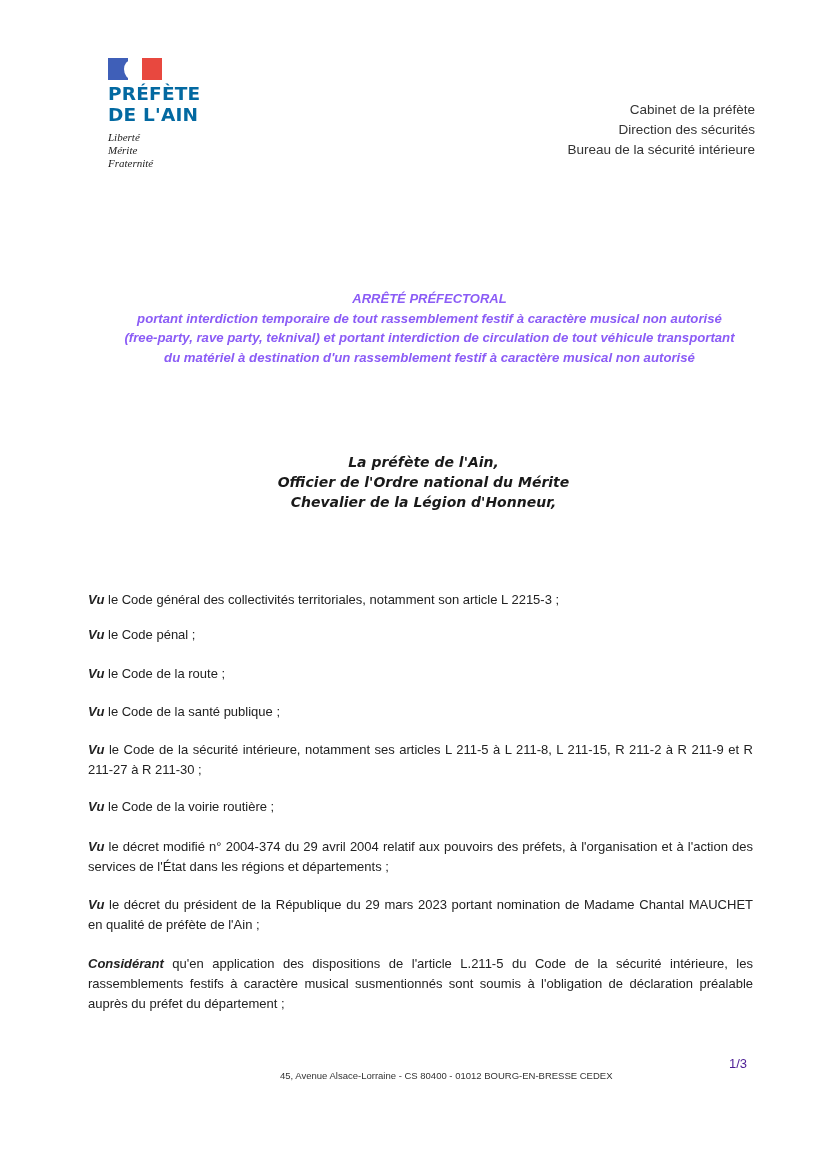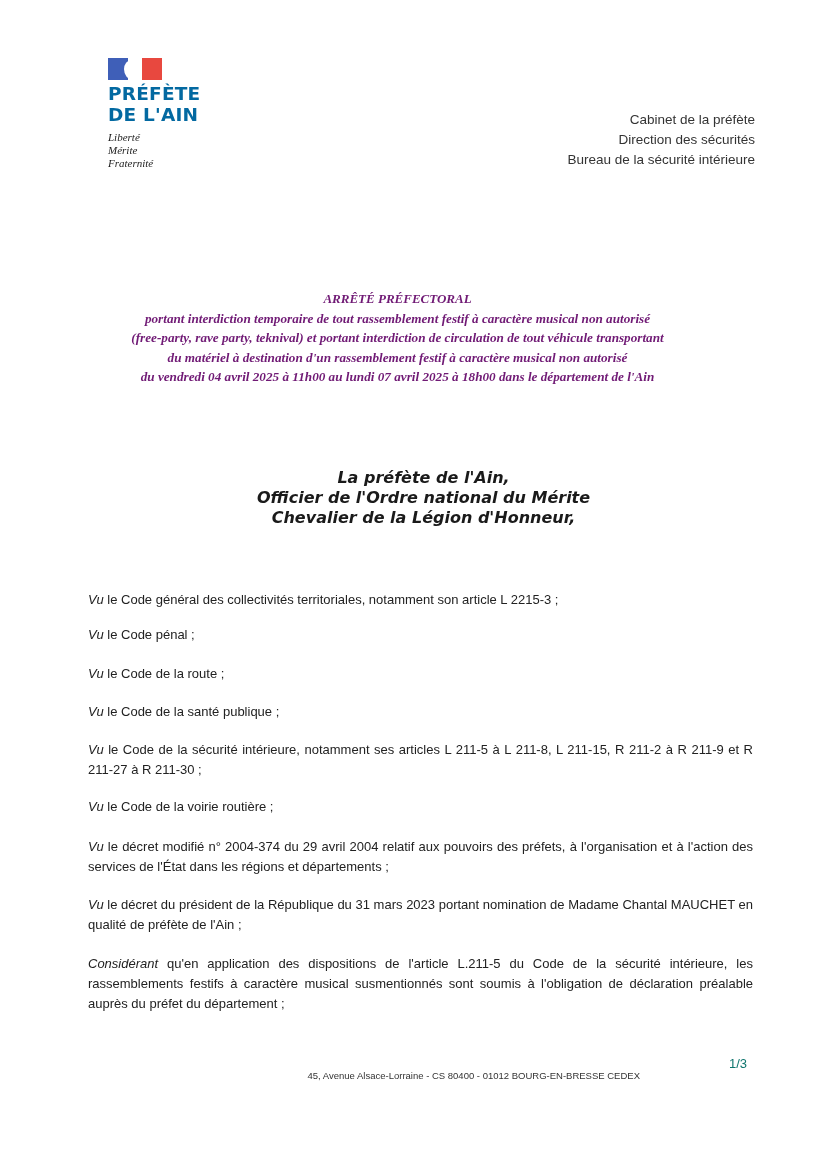--- a/index.html
+++ b/index.html
@@ -8,28 +8,28 @@
       font-family: "Liberation Sans", sans-serif; color: #1a1a1a;
     }
     .logo { position: absolute; left: 108px; top: 58px; width: 100px; }
     .flag { position: relative; width: 54px; height: 22px; display: flex; }
     .flag .blue { width: 20px; height: 22px; background: #3f5fb8; }
     .flag .white { width: 14px; height: 22px; background: #ffffff; }
     .flag .red { width: 20px; height: 22px; background: #e8483f; }
     .flag .profile { position: absolute; left: 16px; top: 2px; width: 16px; height: 20px; background: #fff; border-radius: 50% 40% 30% 60%; }
     .logo-title { font-family: "DejaVu Sans", sans-serif; font-weight: bold; font-size: 18.5px; line-height: 21px; color: #0369a1; margin-top: 3px; letter-spacing: 0.2px; }
     .motto { font-family: "Liberation Serif", serif; font-style: italic; font-size: 11px; line-height: 13px; color: #222; margin-top: 6px; }
-    .service { position: absolute; right: 72px; top: 110px; text-align: right; font-size: 13.5px; line-height: 20px; color: #333; }
-    .title-block { position: absolute; left: 44px; width: 707px; top: 289px; text-align: center; font-style: italic; font-weight: bold; font-size: 13.2px; line-height: 19.5px; color: #701a75; font-family: Liberation Serif, serif; }
+    .service { position: absolute; right: 72px; top: 100px; text-align: right; font-size: 13.5px; line-height: 20px; color: #333; }
+    .title-block { position: absolute; left: 76px; width: 707px; top: 289px; text-align: center; font-style: italic; font-weight: bold; font-size: 13.2px; line-height: 19.5px; color: #8b5cf6; font-family: Liberation Sans, sans-serif; }
     .title-block .t1 { font-size: 13px; }
-    .authority { position: absolute; left: 200px; width: 447px; top: 468px; text-align: center; font-style: italic; font-weight: bold; font-size: 16px; line-height: 20px; font-family: "DejaVu Sans", sans-serif; }
+    .authority { position: absolute; left: 200px; width: 447px; top: 452px; text-align: center; font-style: italic; font-weight: bold; font-size: 14px; line-height: 20px; font-family: "DejaVu Sans", sans-serif; }
     .para { position: absolute; left: 88px; width: 665px; font-size: 13px; line-height: 20px; color: #222; text-align: justify; }
-    .para .lead { font-style: italic; font-weight: normal; }
-    .pagenum { position: absolute; left: 729px; top: 1056px; font-size: 13px; color: #0f766e; }
-    .footer { position: absolute; left: 280px; width: 360px; top: 1069px; text-align: right; font-size: 9.5px; line-height: 14px; color: #333; }
+    .para .lead { font-style: italic; font-weight: bold; }
+    .pagenum { position: absolute; left: 729px; top: 1056px; font-size: 13px; color: #4c1d95; }
+    .footer { position: absolute; left: 280px; width: 360px; top: 1069px; text-align: left; font-size: 9.5px; line-height: 14px; color: #333; }
     .footer .link { color: #2a4fbf; text-decoration: underline; }
   </style>
 </head>
 <body>
 
 <div class="logo">
   <div class="flag">
     <div class="blue"></div>
       <div class="white"></div>
       <div class="red"></div>
@@ -50,36 +50,35 @@
   <div>Cabinet de la préfète</div>
   <div>Direction des sécurités</div>
   <div>Bureau de la sécurité intérieure</div>
 </div>
 
 <div class="title-block">
   <div class="t1">ARRÊTÉ PRÉFECTORAL</div>
   <div>portant interdiction temporaire de tout rassemblement festif à caractère musical non autorisé</div>
   <div>(free-party, rave party, teknival) et portant interdiction de circulation de tout véhicule transportant</div>
   <div>du matériel à destination d'un rassemblement festif à caractère musical non autorisé</div>
-  <div>du vendredi 04 avril 2025 à 11h00 au lundi 07 avril 2025 à 18h00 dans le département de l'Ain</div>
 </div>
 
 <div class="authority">
   <div>La préfète de l'Ain,</div>
   <div>Officier de l'Ordre national du Mérite</div>
   <div>Chevalier de la Légion d'Honneur,</div>
 </div>
 
 <div class="para" style="top:590px"><span class="lead">Vu</span><span> le Code général des collectivités territoriales, notamment son article L 2215-3 ;</span></div>
 <div class="para" style="top:625px"><span class="lead">Vu</span><span> le Code pénal ;</span></div>
 <div class="para" style="top:664px"><span class="lead">Vu</span><span> le Code de la route ;</span></div>
 <div class="para" style="top:702px"><span class="lead">Vu</span><span> le Code de la santé publique ;</span></div>
 <div class="para" style="top:740px"><span class="lead">Vu</span><span> le Code de la sécurité intérieure, notamment ses articles L 211-5 à L 211-8, L 211-15, R 211-2 à R 211-9 et R 211-27 à R 211-30 ;</span></div>
 <div class="para" style="top:797px"><span class="lead">Vu</span><span> le Code de la voirie routière ;</span></div>
 <div class="para" style="top:837px"><span class="lead">Vu</span><span> le décret modifié n° 2004-374 du 29 avril 2004 relatif aux pouvoirs des préfets, à l'organisation et à l'action des services de l'État dans les régions et départements ;</span></div>
-<div class="para" style="top:895px"><span class="lead">Vu</span><span> le décret du président de la République du 31 mars 2023 portant nomination de Madame Chantal MAUCHET en qualité de préfète de l'Ain ;</span></div>
+<div class="para" style="top:895px"><span class="lead">Vu</span><span> le décret du président de la République du 29 mars 2023 portant nomination de Madame Chantal MAUCHET en qualité de préfète de l'Ain ;</span></div>
 <div class="para" style="top:954px"><span class="lead">Considérant</span><span> qu'en application des dispositions de l'article L.211-5 du Code de la sécurité intérieure, les rassemblements festifs à caractère musical susmentionnés sont soumis à l'obligation de déclaration préalable auprès du préfet du département ;</span></div>
 
 <div class="pagenum">1/3</div>
 
 <div class="footer">
   <div>45, Avenue Alsace-Lorraine - CS 80400 - 01012 BOURG-EN-BRESSE CEDEX</div>
 </div>
 
 </body></html>

